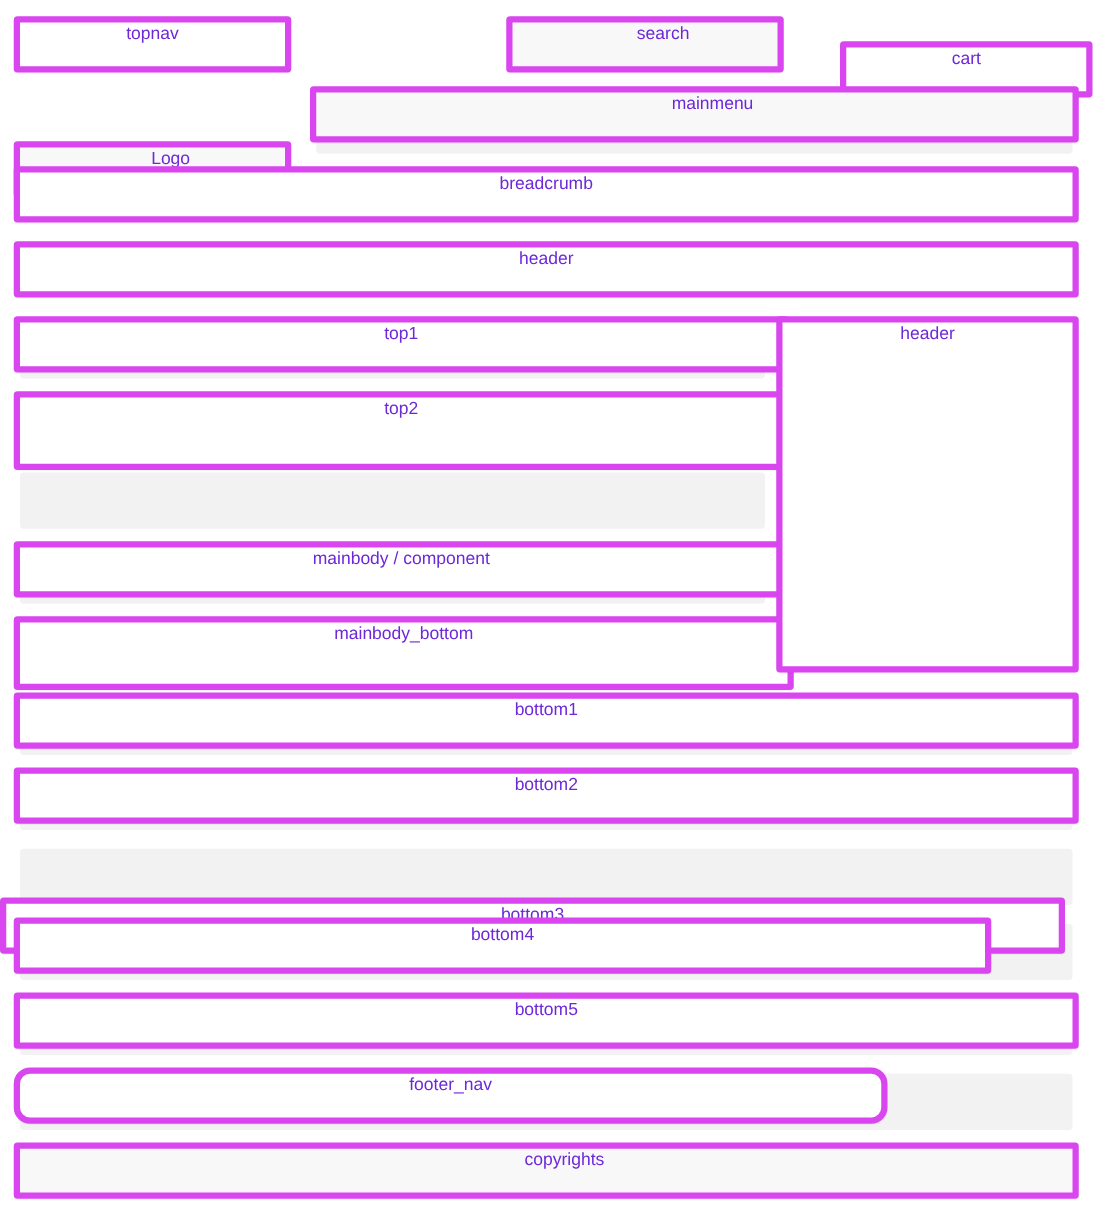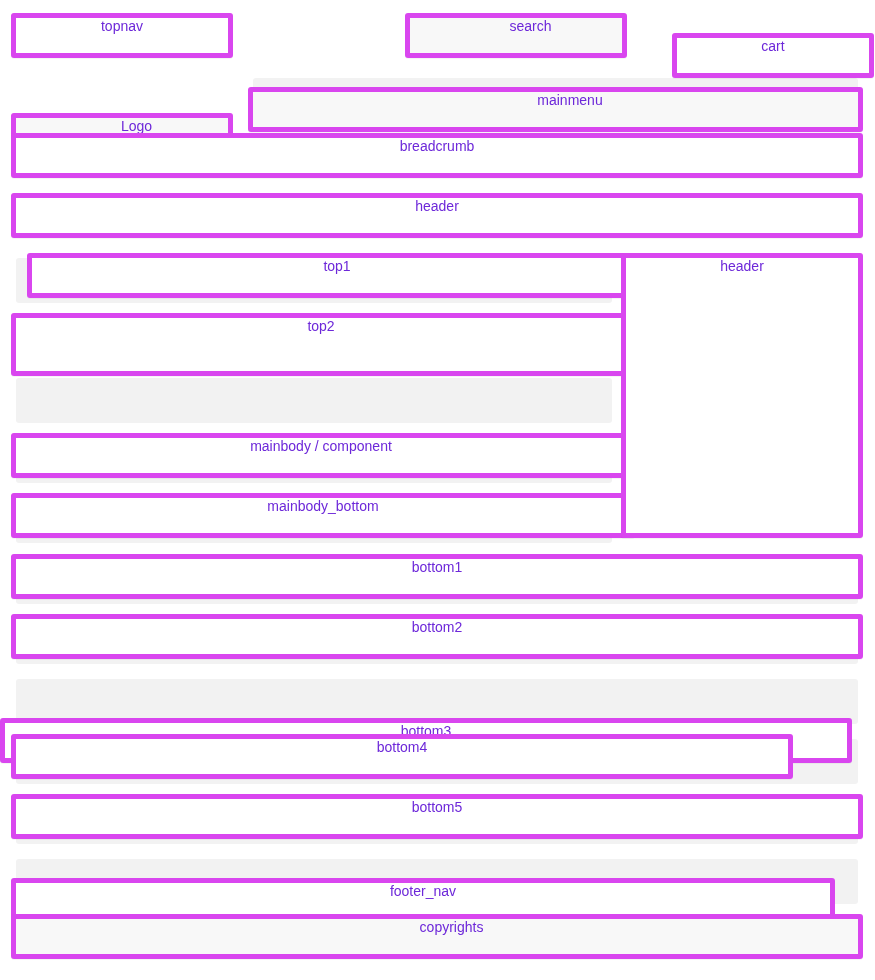--- a/index.html
+++ b/index.html
@@ -83,46 +83,46 @@
   </div>
 
   <div class="block" style="left:672px; top:13px; width:202px; height:45px;margin-top:20px;">
     <span class="label">cart</span>
   </div>
 
   <div class="block shaded" style="left:11px; top:73px; width:222px; height:45px;margin-top:40px;">
     <span class="label">Logo</span>
   </div>
 
-  <div class="block shaded" style="left:248px; top:87px; width:615px; height:45px;">
+  <div class="block shaded" style="left:248px; top:69px; width:615px; height:45px;">
     <span class="label">mainmenu</span>
   </div>
 
   <div class="block" style="left:11px; top:193px; width:852px; height:45px;">
     <span class="label">header</span>
   </div>
 
   <div class="block" style="left:11px; top:133px; width:852px; height:45px;">
     <span class="label">breadcrumb</span>
   </div>
 
-  <div class="block" style="left:27px; top:253px; width:620px; height:45px;">
+  <div class="block" style="left:11px; top:253px; width:620px; height:45px;">
     <span class="label">top1</span>
   </div>
 
   <div class="block" style="left:11px; top:313px; width:620px; height:63px;">
     <span class="label">top2</span>
   </div>
 
 
   <div class="block" style="left:11px; top:433px; width:620px; height:45px;">
     <span class="label">mainbody / component</span>
   </div>
 
-  <div class="block" style="left:11px; top:493px; width:624px; height:45px;">
+  <div class="block" style="left:11px; top:493px; width:624px; height:59px;">
     <span class="label">mainbody_bottom</span>
   </div>
 
   <div class="block" style="left:621px; top:253px; width:242px; height:285px;">
     <span class="label">header</span>
   </div>
 
   <div class="block" style="left:11px; top:554px; width:852px; height:45px;">
     <span class="label">bottom1</span>
   </div>
@@ -136,21 +136,21 @@
   </div>
 
   <div class="block" style="left:11px; top:734px; width:782px; height:45px;">
     <span class="label">bottom4</span>
   </div>
 
   <div class="block" style="left:11px; top:794px; width:852px; height:45px;">
     <span class="label">bottom5</span>
   </div>
 
-  <div class="block" style="left:11px; top:878px; width:824px; height:45px;">
+  <div class="block" style="left:11px; top:854px; width:699px; height:45px;border-radius:13px;">
     <span class="label">footer_nav</span>
   </div>
 
   <div class="block shaded" style="left:11px; top:914px; width:852px; height:45px;">
     <span class="label">copyrights</span>
   </div>
 
 </div>
 
 </body></html>

